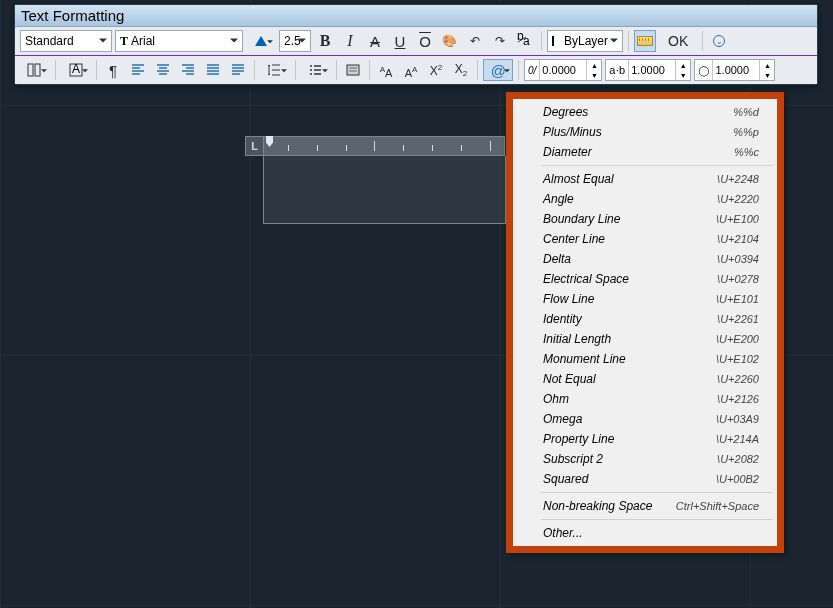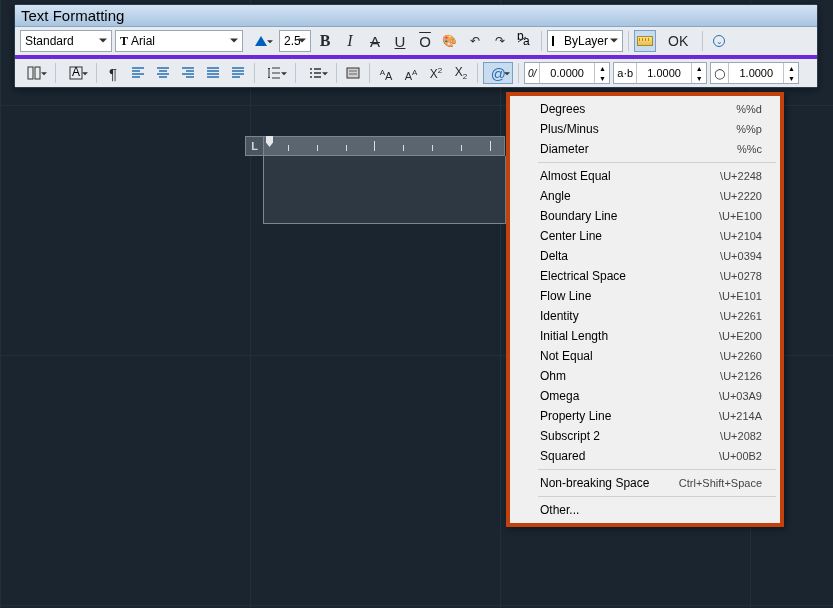--- a/index.html
+++ b/index.html
@@ -1,50 +1,50 @@
 <!DOCTYPE html>
 <html><head>
 <meta charset="utf-8">
 <style>
 *{box-sizing:border-box;margin:0;padding:0;font-family:"Segoe UI",Tahoma,sans-serif;font-size:12px;}
 body{background:#1a2530;width:833px;height:608px;overflow:hidden;position:relative;}
 .canvas-grid{position:absolute;inset:0;background:#1a2530;}
 .canvas-grid::before{content:"";position:absolute;inset:0;background-image:linear-gradient(#222f3a 1px,transparent 1px),linear-gradient(90deg,#222f3a 1px,transparent 1px);background-size:250px 250px;background-position:0 105px;}
 .panel{position:absolute;top:4px;left:14px;width:804px;background:#e8ecf0;border:1px solid #2a3b4c;border-radius:3px;box-shadow:0 2px 6px rgba(0,0,0,.4);}
 .panel-title{background:linear-gradient(#d4e4f4,#a8c4e0);color:#000;padding:2px 6px;font-size:15px;border-bottom:1px solid #8aa5c2;}
-.toolbar-row{display:flex;align-items:center;gap:3px;padding:3px 5px;background:#e8ecf0;border-bottom:4px solid #6d28d9;}
+.toolbar-row{display:flex;align-items:center;gap:3px;padding:3px 5px;background:#e8ecf0;border-bottom:1px solid #6d28d9;}
 .toolbar-row:last-child{border-bottom:none;}
 .dd{height:22px;border:1px solid #9ca8b4;background:#fff;padding:0 18px 0 4px;position:relative;display:flex;align-items:center;}
 .dd::after{content:"";position:absolute;right:4px;top:50%;transform:translateY(-30%);border:4px solid transparent;border-top-color:#333;}
 .dd.style{width:92px;}
 .dd.font{width:128px;}
 .dd.size{width:32px;}
 .dd.layer{width:76px;gap:7px;}
 .font-icon{font-weight:bold;font-family:serif;margin-right:3px;}
 .layer-sq{display:inline-block;width:10px;height:10px;border:1px solid #000;margin-right:3px;}
 .btn{width:22px;height:22px;display:flex;align-items:center;justify-content:center;border:1px solid transparent;background:#e8ecf0;cursor:pointer;color:#2a2a2a;font-size:14px;}
 .btn.active{border-color:#7a9ec4;background:#c8dcf0;}
 .btn.wide{width:auto;padding:0 8px;}
 .btn.dd-btn{width:30px;position:relative;}
 .btn.dd-btn::after{content:"";position:absolute;right:2px;top:55%;transform:translateY(-30%);border:3px solid transparent;border-top-color:#333;}
 .sep{width:1px;height:20px;background:#c0c6ce;margin:0 2px;}
 .spinner{display:flex;align-items:center;height:22px;border:1px solid #9ca8b4;background:#fff;}
 .spinner .lbl{font-size:10px;font-style:italic;padding:0 3px;border-right:1px solid #c0c6ce;height:100%;display:flex;align-items:center;}
 .spinner .lbl.ab{font-style:normal;font-size:11px;}
-.spinner input{border:none;width:46px;text-align:left;padding:0 2px;outline:none;font-size:11px;margin-left:8px;}
+.spinner input{border:none;width:46px;text-align:left;padding:0 2px;outline:none;font-size:11px;}
 .spinner .spins{display:flex;flex-direction:column;border-left:1px solid #c0c6ce;}
 .spinner .spins div{width:14px;height:10px;display:flex;align-items:center;justify-content:center;font-size:7px;line-height:1;cursor:pointer;}
 .small-caps{font-variant:small-caps;font-size:11px;}
 .ruler{position:absolute;top:136px;left:245px;width:260px;height:20px;background:#5a6570;display:flex;align-items:center;border:1px solid #7a8692;}
 .ruler .tab{width:18px;height:18px;background:#4a5560;display:flex;align-items:center;justify-content:center;color:#cfd6de;font-size:11px;font-weight:bold;border-right:1px solid #7a8692;}
 .ruler .ticks{flex:1;position:relative;height:100%;}
 .ruler .ticks span{position:absolute;bottom:4px;width:1px;height:6px;background:#d8dde4;}
 .ruler .mark{position:absolute;left:20px;top:-1px;width:7px;height:11px;background:#e8e8e8;clip-path:polygon(0 0,100% 0,100% 60%,50% 100%,0 60%);}
 .textbox{position:absolute;top:156px;left:263px;width:243px;height:68px;border:1px solid #7a8692;border-top:none;background:#2e3842;}
-.menu{position:absolute;top:92px;left:506px;width:278px;background:#f0f0f0;border:4px solid #c2410c;box-shadow:2px 2px 6px rgba(0,0,0,.4);padding:3px 2px;}
+.menu{position:absolute;top:92px;left:506px;width:278px;background:#f0f0f0;border:7px solid #c2410c;box-shadow:2px 2px 6px rgba(0,0,0,.4);padding:3px 2px;font-style:italic;}
 .menu-item{display:flex;justify-content:space-between;align-items:center;padding:3px 16px 3px 28px;color:#000;cursor:default;}
 .menu-sep{height:1px;background:#d0d0d0;margin:3px 2px 3px 26px;}
 .menu-item .rt{color:#444;font-size:11px;}
 svg{width:16px;height:16px;}
 .color-tri{width:0;height:0;border-left:6px solid transparent;border-right:6px solid transparent;border-bottom:10px solid #0060c0;}
 .ruler-icon{display:inline-block;width:16px;height:10px;background:linear-gradient(#ffe080,#e8c050);border:1px solid #a88830;position:relative;}
 .ruler-icon::before{content:"";position:absolute;top:1px;left:1px;right:1px;height:3px;background:repeating-linear-gradient(90deg,#a88830 0 1px,transparent 1px 3px);}
 </style>
 </head>
 <body>
@@ -275,20 +275,24 @@
     </div>
     <div class="menu-item">
       <span>Identity</span>
       <span class="rt">\U+2261</span>
     </div>
     <div class="menu-item">
       <span>Initial Length</span>
       <span class="rt">\U+E200</span>
     </div>
     <div class="menu-item">
+      <span>Monument Line</span>
+      <span class="rt">\U+E102</span>
+    </div>
+    <div class="menu-item">
       <span>Not Equal</span>
       <span class="rt">\U+2260</span>
     </div>
     <div class="menu-item">
       <span>Ohm</span>
       <span class="rt">\U+2126</span>
     </div>
     <div class="menu-item">
       <span>Omega</span>
       <span class="rt">\U+03A9</span>

